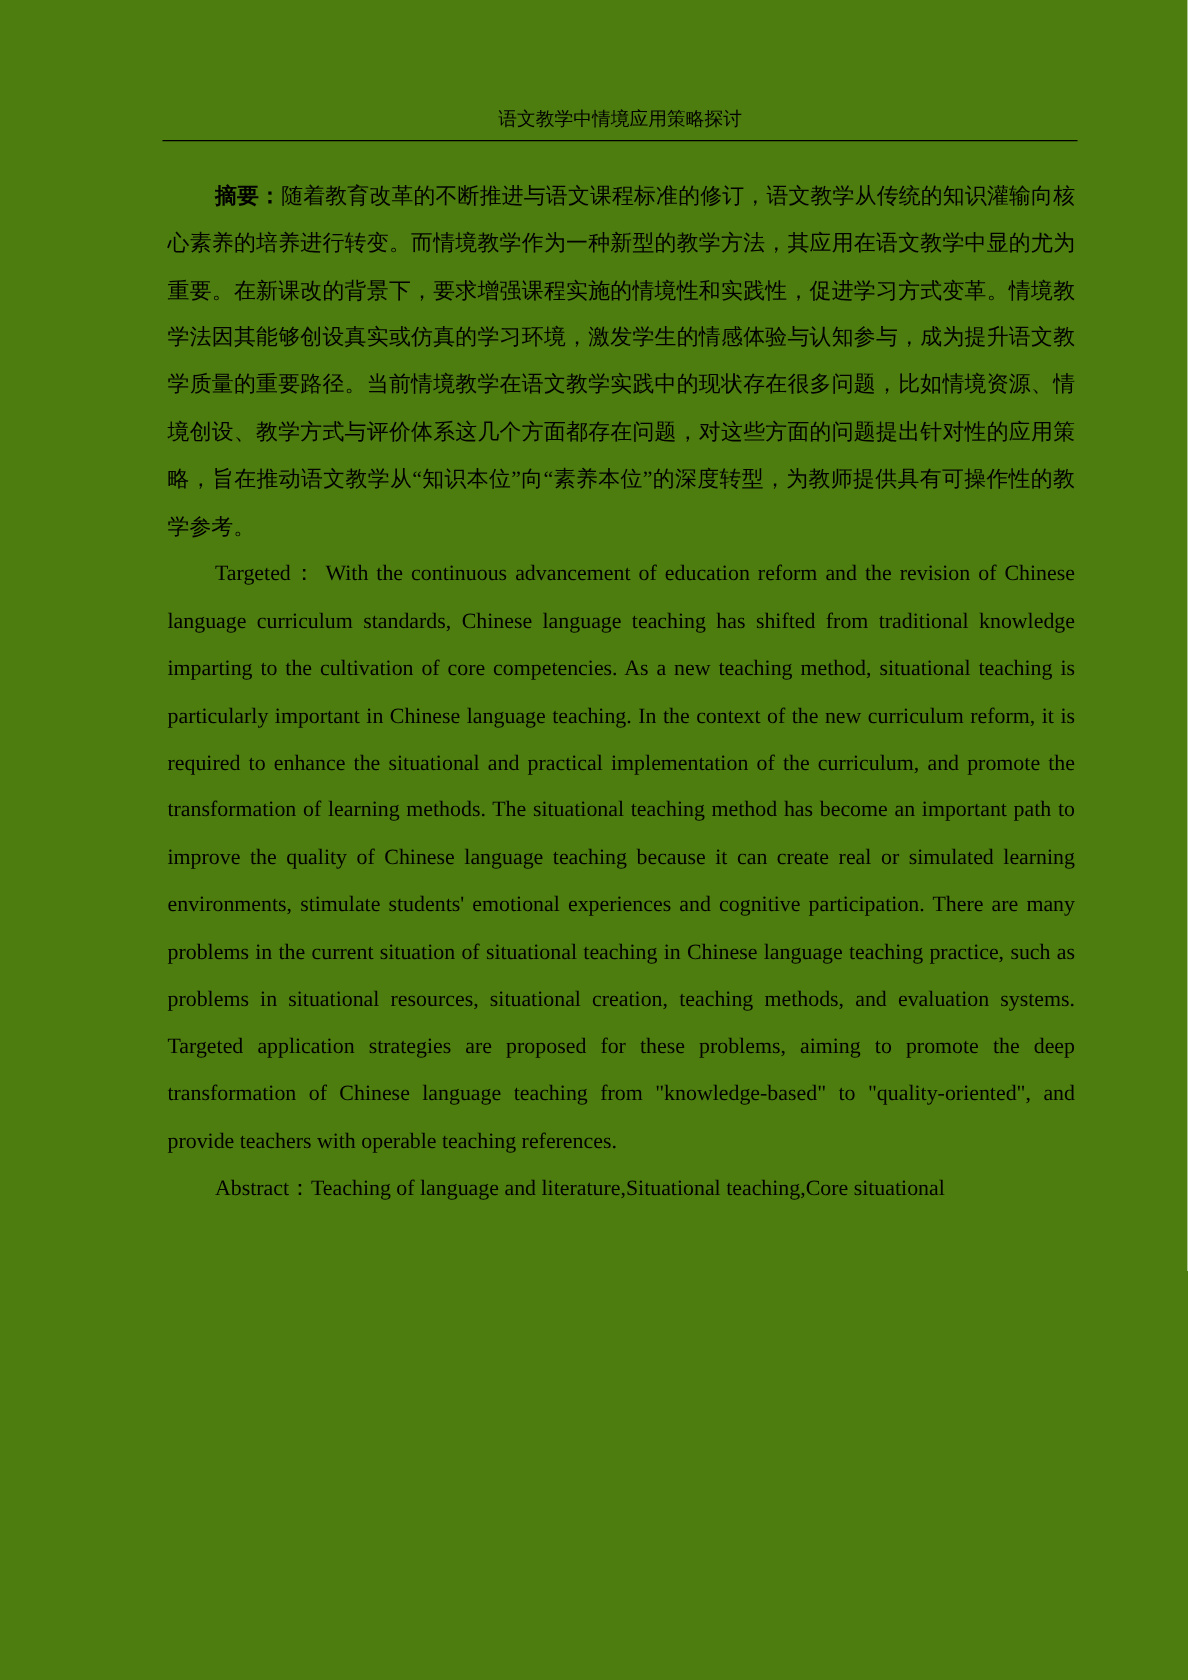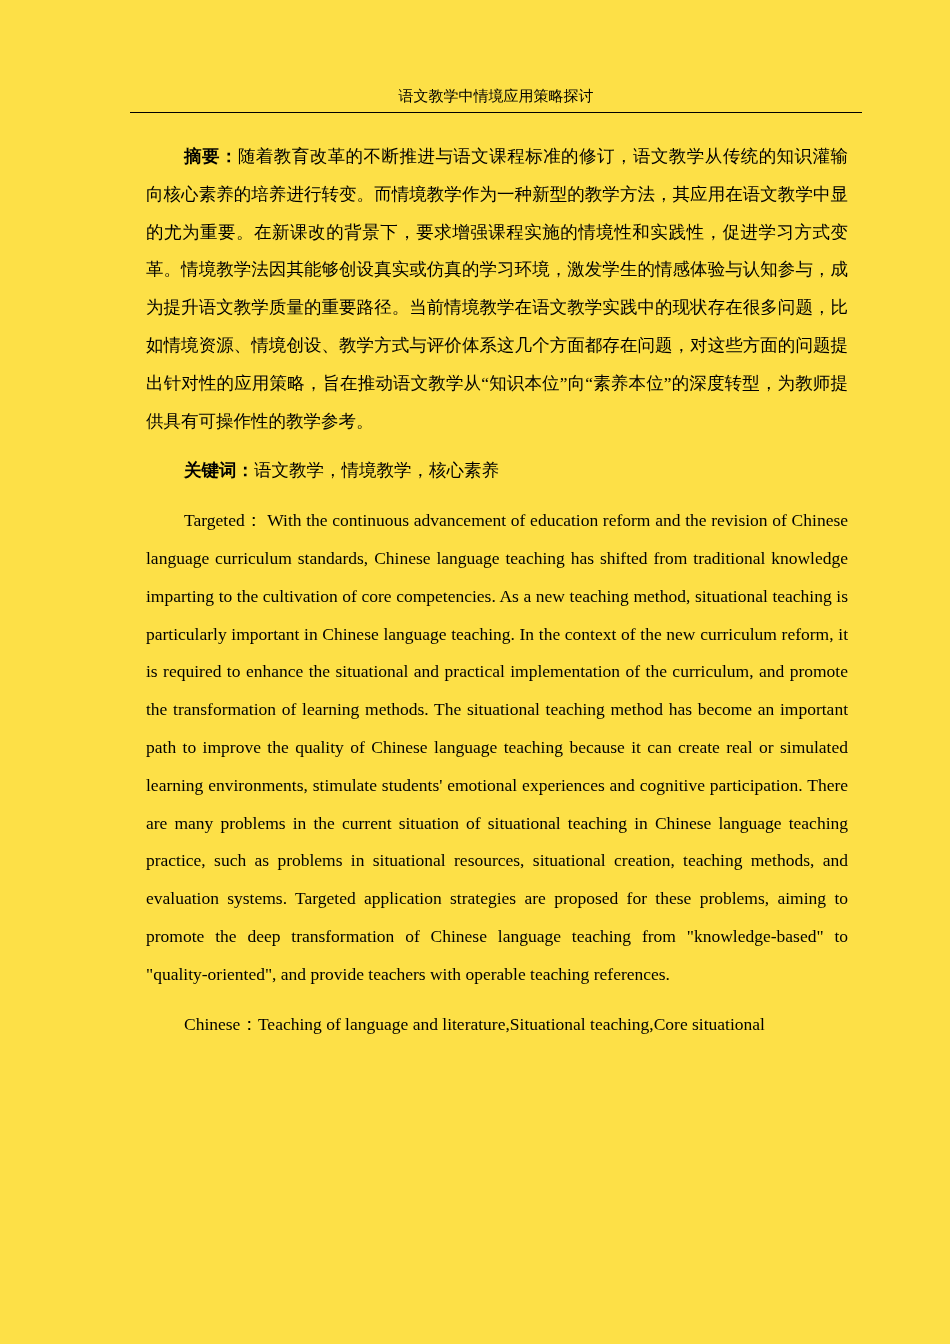--- a/index.html
+++ b/index.html
@@ -8,40 +8,40 @@
     background: #ffffff;
   }
   body {
     font-family: "Liberation Serif", "DejaVu Serif", serif;
     color: #000000;
   }
   .page {
     position: relative;
     width: 950px;
     height: 1344px;
-    background: #fde047;
+    background: #4d7c0f;
     overflow: hidden;
     box-sizing: border-box;
   }
   .doc-header {
     margin: 86px 88px 0 130px;
     text-align: center;
     font-size: 15px;
     line-height: 20px;
     padding-bottom: 6px;
     border-bottom: 1px solid #000000;
   }
   .content {
     margin: 25px 90px 0 134px;
     font-size: 17.5px;
     line-height: 37.8px;
     text-align: justify;
   }
   .content p {
-    margin: 12px;
+    margin: 0;
     padding: 0;
     text-indent: 38px;
     font-family: Liberation Serif, serif;
   }
   .bold-label {
     font-weight: bold;
   }
 </style>
 </head>
 <body>
@@ -49,26 +49,25 @@
 <div class="page">
 
   <div class="doc-header">
     <span>语文教学中情境应用策略探讨</span>
   </div>
 
   <div class="content">
 
     <p><span class="bold-label">摘要：</span><span>随着教育改革的不断推进与语文课程标准的修订，语文教学从传统的知识灌输向核心素养的培养进行转变。而情境教学作为一种新型的教学方法，其应用在语文教学中显的尤为重要。在新课改的背景下，要求增强课程实施的情境性和实践性，促进学习方式变革。情境教学法因其能够创设真实或仿真的学习环境，激发学生的情感体验与认知参与，成为提升语文教学质量的重要路径。当前情境教学在语文教学实践中的现状存在很多问题，比如情境资源、情境创设、教学方式与评价体系这几个方面都存在问题，对这些方面的问题提出针对性的应用策略，旨在推动语文教学从“知识本位”向“素养本位”的深度转型，为教师提供具有可操作性的教学参考。</span></p>
 
-    <p><span class="bold-label">关键词：</span><span>语文教学，情境教学，核心素养</span></p>
 
     <p>
       <span>Targeted：</span>
       <span>With the continuous advancement of education reform and the revision of Chinese language curriculum standards, Chinese language teaching has shifted from traditional knowledge imparting to the cultivation of core competencies. As a new teaching method, situational teaching is particularly important in Chinese language teaching. In the context of the new curriculum reform, it is required to enhance the situational and practical implementation of the curriculum, and promote the transformation of learning methods. The situational teaching method has become an important path to improve the quality of Chinese language teaching because it can create real or simulated learning environments, stimulate students' emotional experiences and cognitive participation. There are many problems in the current situation of situational teaching in Chinese language teaching practice, such as problems in situational resources, situational creation, teaching methods, and evaluation systems. Targeted application strategies are proposed for these problems, aiming to promote the deep transformation of Chinese language teaching from "knowledge-based" to "quality-oriented", and provide teachers with operable teaching references.</span>
     </p>
 
     <p>
-      <span>Chinese：</span><span>Teaching of language and literature,Situational teaching,Core situational</span>
+      <span>Abstract：</span><span>Teaching of language and literature,Situational teaching,Core situational</span>
     </p>
 
   </div>
 
 </div>
 
 </body></html>

